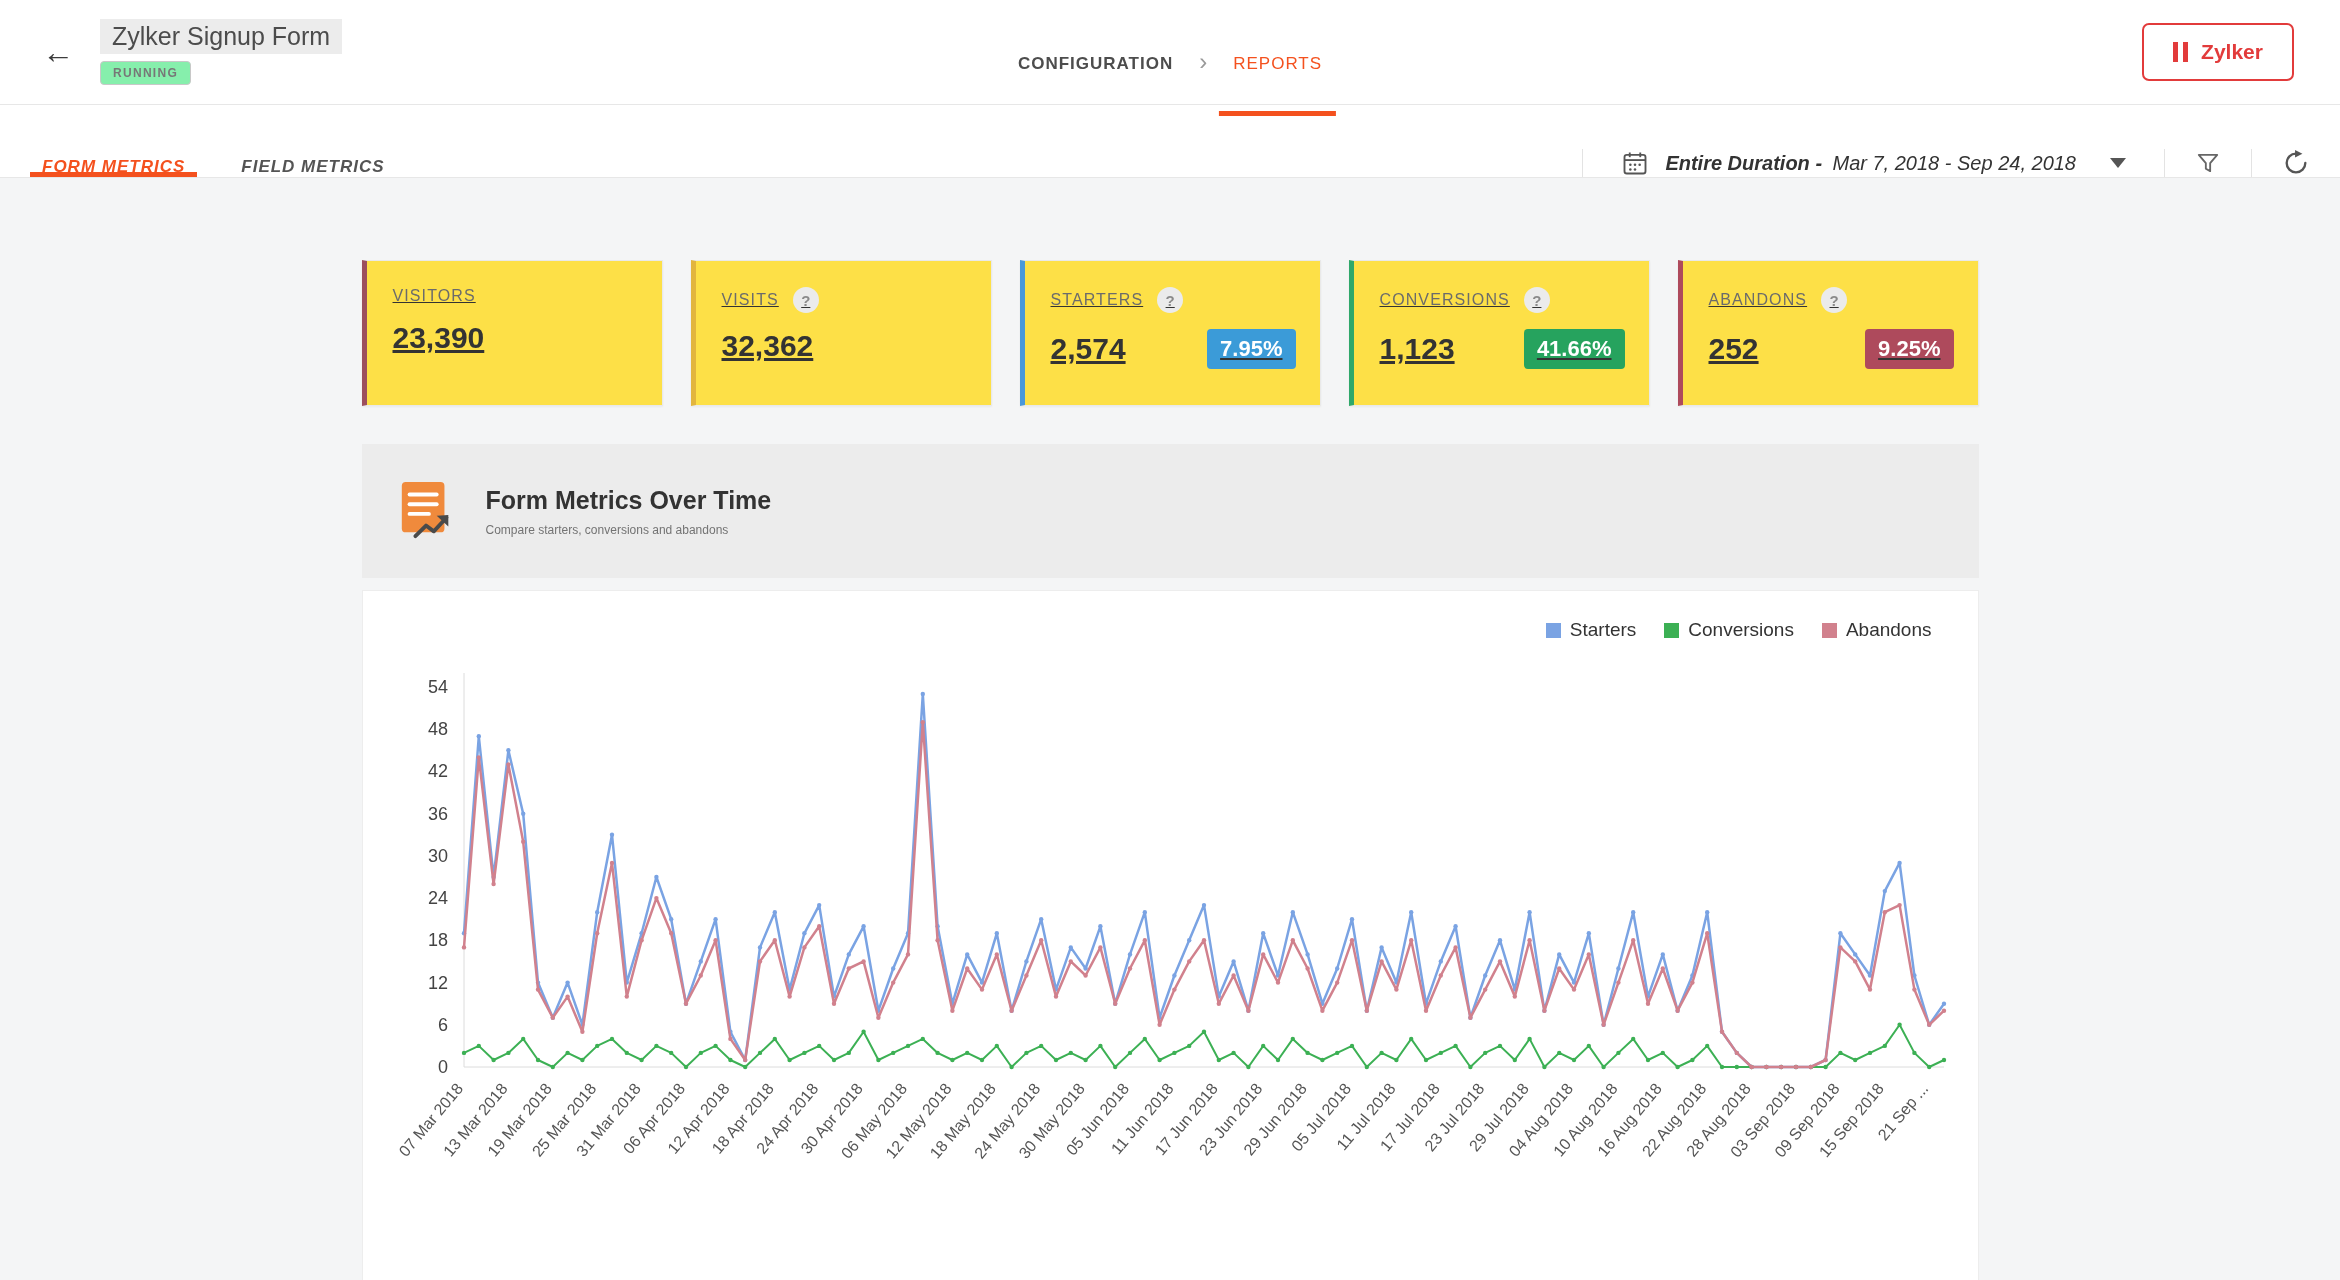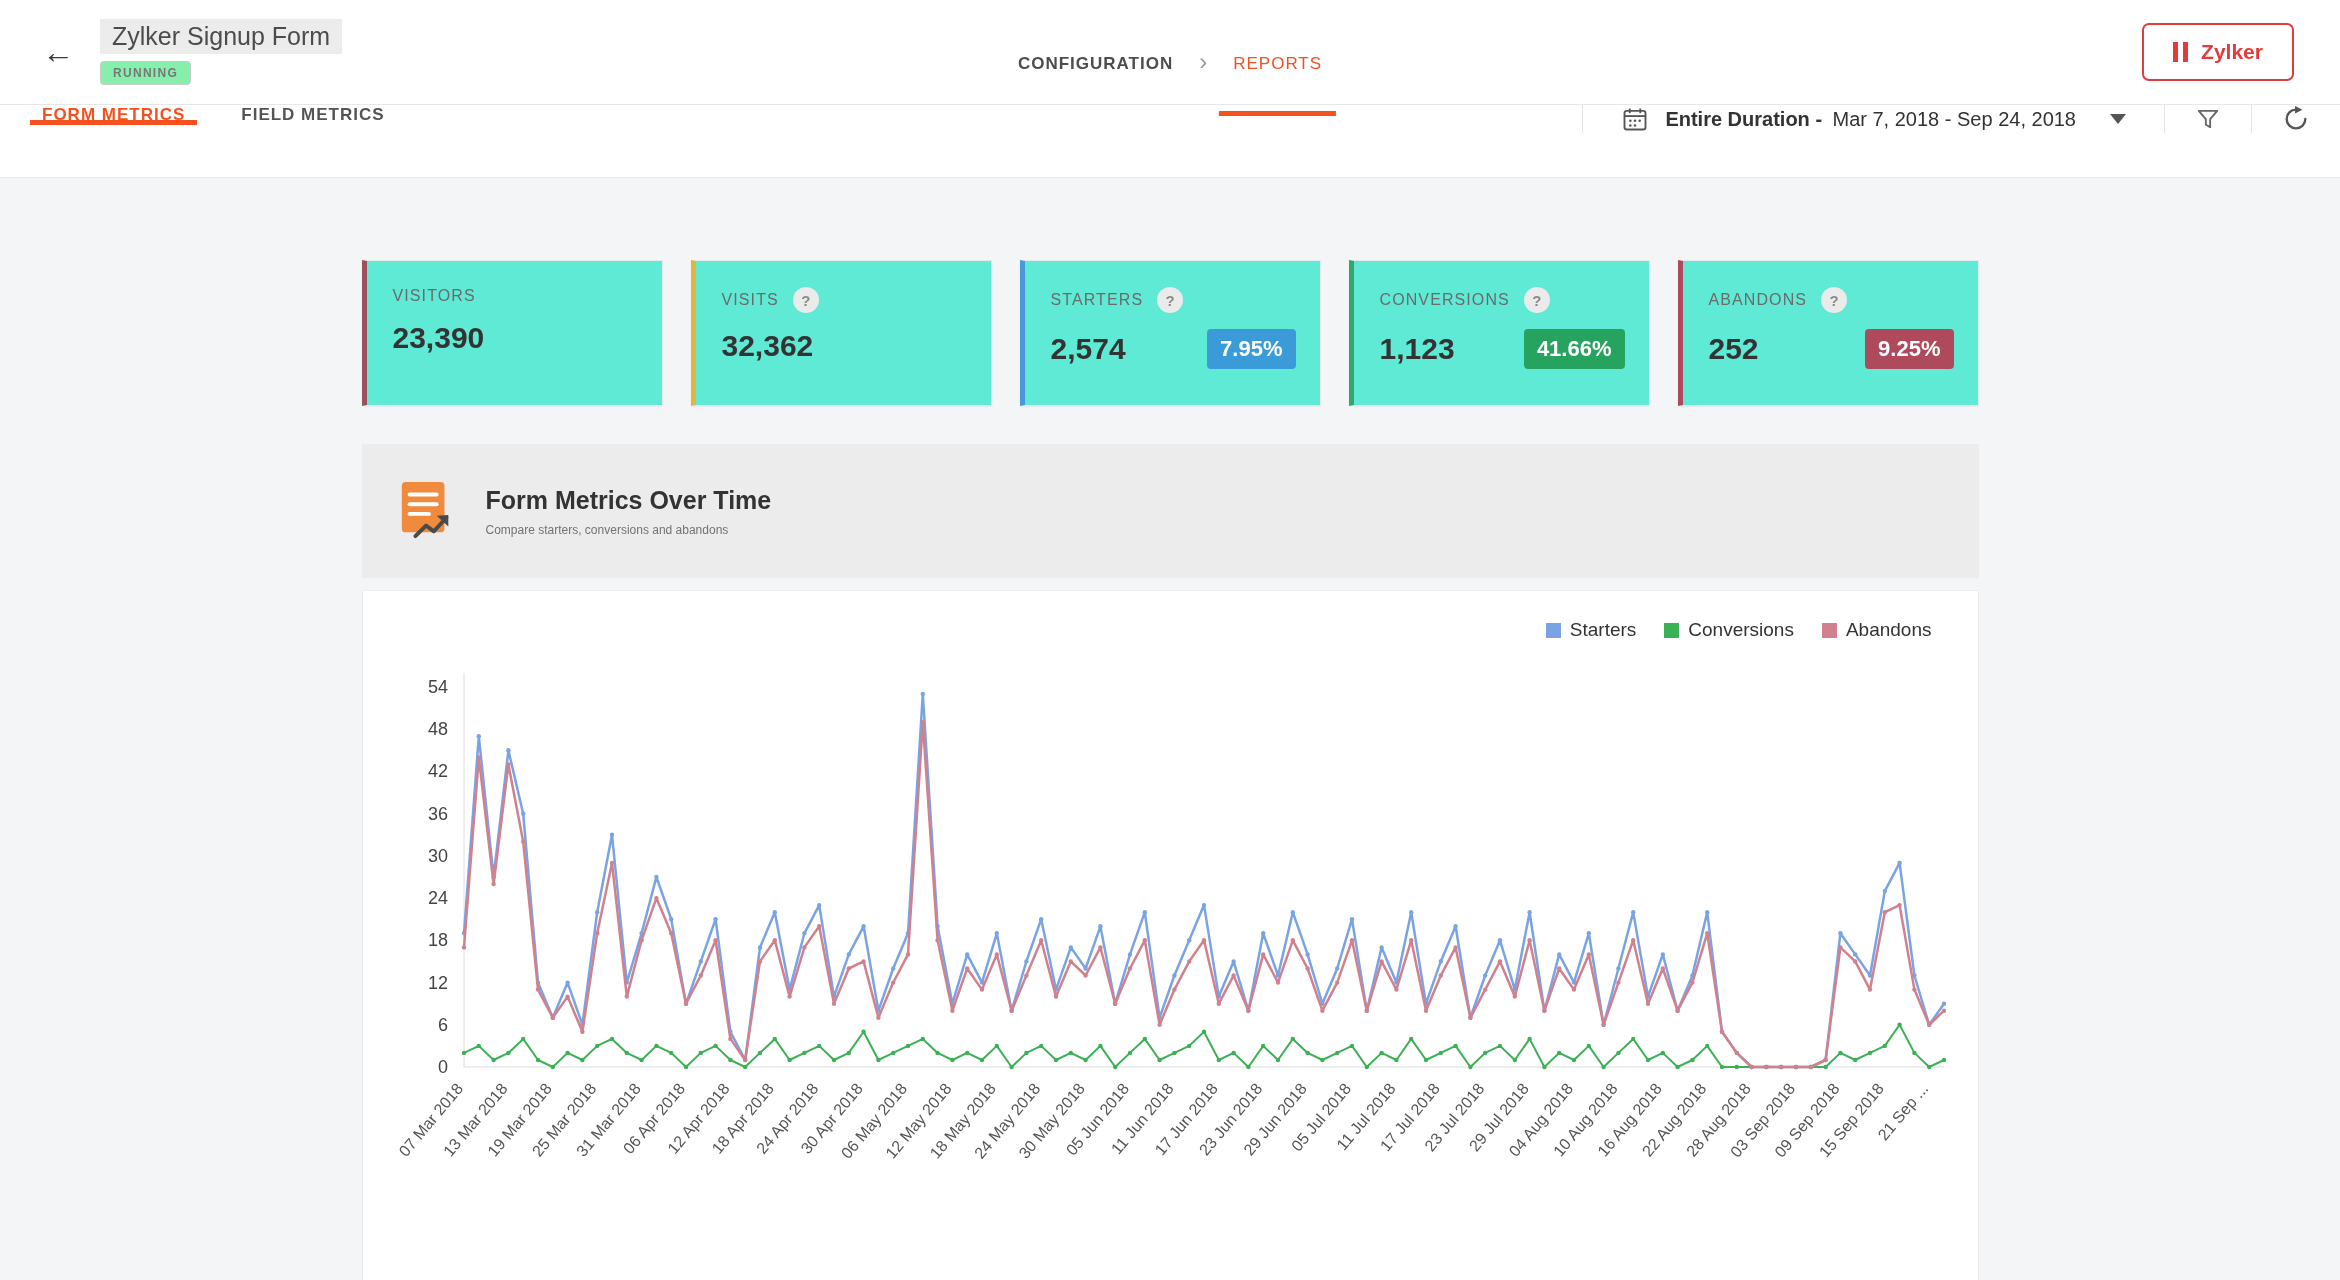--- a/index.html
+++ b/index.html
@@ -17,40 +17,40 @@
   .nav-chevron { font-size: 24px; color: #9a9a9a; margin-top: -4px; }
   .nav-reports-wrap { position: relative; height: 100%; display: flex; align-items: center; }
   .nav-reports { font-size: 17px; font-weight: 400; letter-spacing: 1px; color: #f4511e; cursor: pointer; }
   .nav-reports-underline { position: absolute; bottom: 0; left: -14px; right: -14px; height: 5px; background: #f4511e; }
   .pause-btn { margin-left: auto; margin-right: 46px; min-width: 152px; height: 58px; border: 2px solid #e23b3b; border-radius: 7px; background: #fff; display: flex; align-items: center; justify-content: center; gap: 13px; cursor: pointer; }
   .pause-icon { display: flex; gap: 5px; }
   .pause-icon span { display: block; width: 5px; height: 20px; background: #e23b3b; }
   .pause-label { color: #e23b3b; font-size: 21px; font-weight: 700; }
 
   
-  .tab-bar { height: 73px; background: #fff; border-bottom: 1px solid #e7e7e7; display: flex; align-items: flex-start; }
+  .tab-bar { height: 73px; background: #fff; border-bottom: 1px solid #e7e7e7; display: flex; align-items: flex-end; font-style: italic; }
   .tab { display: flex; align-items: center; padding: 0 28px; font-size: 17px; font-weight: 700; letter-spacing: 1px; position: relative; cursor: pointer; }
   .tab.first { margin-left: 14px; }
   .tab.active { color: #f4511e; }
   .tab.inactive { color: #545454; }
   .tab-underline { position: absolute; bottom: 0; left: 16px; right: 16px; height: 5px; background: #f4511e; }
   .bar-right { margin-left: auto; display: flex; align-items: stretch; }
   .ctrl-section { display: flex; align-items: center; border-left: 1px solid #e3e3e3; padding: 0 30px; cursor: pointer; }
   .date-section { gap: 16px; padding: 0 38px; }
   .date-label { font-size: 20px; font-weight: 700; color: #333; }
   .date-value { font-size: 20px; color: #333; margin-left: 6px; }
   .caret-down { width: 0; height: 0; border-left: 8px solid transparent; border-right: 8px solid transparent; border-top: 10px solid #555; margin-left: 18px; }
   .icon-section { padding: 0 30px; }
 
   
   .content { padding-top: 82px; }
   .content-col { width: 1617px; margin: 0 auto; }
 
   .cards-row { display: flex; gap: 28px; }
-  .metric-card { flex: 1; background: #5eead4; height: 146px; border: 1px solid #e9e9e9; border-left: 5px solid #999; padding: 26px 24px 0 26px; box-shadow: 0 1px 2px rgba(0,0,0,0.05); }
+  .metric-card { flex: 1; background: #fde047; height: 146px; border: 1px solid #e9e9e9; border-left: 5px solid #999; padding: 26px 24px 0 26px; box-shadow: 0 1px 2px rgba(0,0,0,0.05); text-decoration: underline; }
   .card-head { display: flex; align-items: center; gap: 14px; }
   .card-label { font-size: 16px; letter-spacing: 1.1px; color: #6b6b6b; }
   .help-icon { width: 26px; height: 26px; border-radius: 50%; background: #ebebeb; color: #8a8a8a; font-size: 15px; font-weight: 700; display: flex; align-items: center; justify-content: center; cursor: pointer; }
   .card-value-row { display: flex; align-items: center; justify-content: space-between; margin-top: 16px; }
   .card-value { font-size: 30px; font-weight: 700; color: #333; }
   .card-badge { font-size: 22px; font-weight: 700; color: #fff; border-radius: 4px; padding: 7px 13px; }
 
   .section-header { margin-top: 38px; background: #ececec; height: 134px; display: flex; align-items: center; padding-left: 34px; gap: 28px; }
   .section-text { display: flex; flex-direction: column; gap: 8px; }
   .section-title { font-size: 25px; font-weight: 700; color: #333; }

